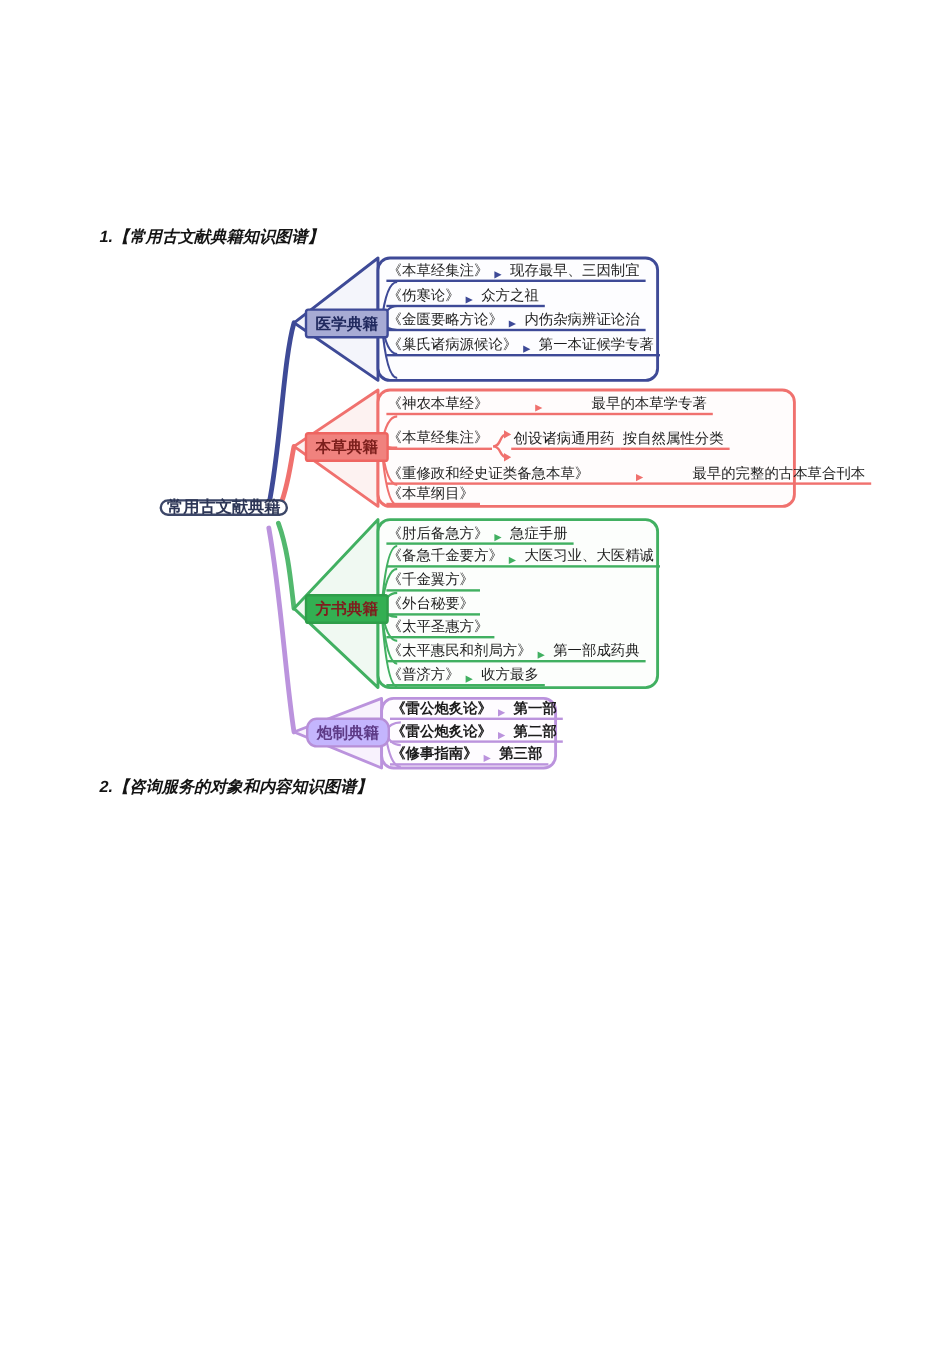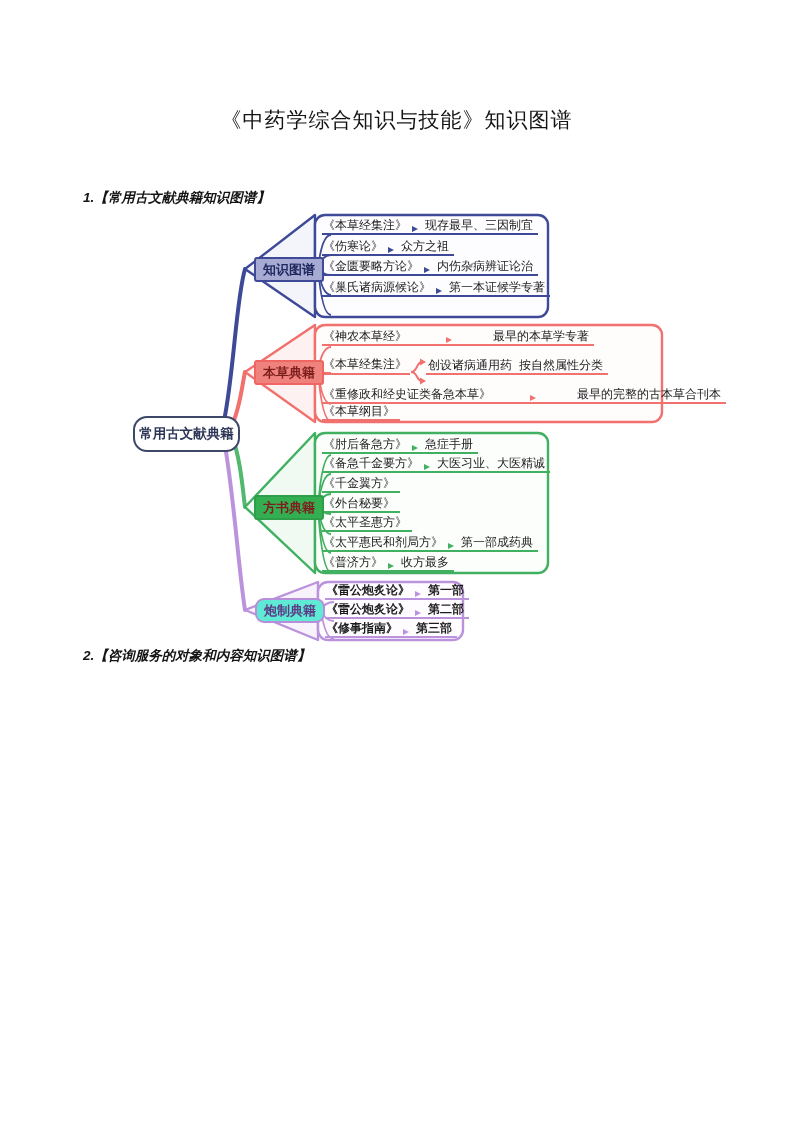--- a/index.html
+++ b/index.html
@@ -4,30 +4,30 @@
 <style>
   html,body{margin:0;padding:0;background:#fff;}
   .page{position:relative;width:793px;height:1122px;background:#ffffff;overflow:hidden;
         font-family:"Liberation Sans",sans-serif;}
   .doc-title{position:absolute;top:106px;left:0;width:793px;text-align:center;
         font-family:"Liberation Serif",serif;font-size:21px;color:#141414;letter-spacing:1px;}
   .sec-heading{position:absolute;left:83px;font-size:13.5px;font-weight:bold;color:#141414;font-style:italic;}
   .sec1{top:189px;}
   .sec2{top:647px;}
   svg.map{position:absolute;left:0;top:0;z-index:1;}
-  .central{position:absolute;left:133px;top:416px;width:107px;height:36px;z-index:3;
+  .central{position:absolute;left:133px;top:416px;width:107px;height:14px;z-index:3;
         background:#fff;border:2.2px solid #3d4768;border-radius:14px;
         display:flex;align-items:center;justify-content:center;
         font-size:13.5px;font-weight:bold;color:#2d3656;box-sizing:border-box;white-space:nowrap;}
   .blabel{position:absolute;z-index:3;width:66px;height:21px;line-height:21px;text-align:center;
         font-size:13px;font-weight:bold;border:2px solid;box-sizing:content-box;white-space:nowrap;}
   .lb0{left:254px;top:257px;background:#a7abd4;border-color:#3e4a97;color:#20295e;border-radius:3px;}
   .lb1{left:254px;top:360px;background:#f0827e;border-color:#ee6561;color:#7c1f1c;border-radius:3px;}
   .lb2{left:254px;top:495px;background:#33af52;border-color:#2f9e4a;color:#7f1d1d;border-radius:3px;}
-  .lb3{left:255px;top:598px;background:#5eead4;border-color:#b78fd8;color:#5d3a86;border-radius:9px;}
+  .lb3{left:255px;top:598px;background:#c4b5fd;border-color:#b78fd8;color:#5d3a86;border-radius:9px;}
   .rows{position:absolute;display:flex;flex-direction:column;align-items:flex-start;z-index:2;}
   .b0{--c:#3e4a97;left:322px;top:215px;}
   .b1{--c:#f0716e;left:322px;top:326px;}
   .b2{--c:#41b061;left:322px;top:434px;}
   .b3{--c:#bb93dd;left:325px;top:581px;font-weight:bold;}
   .row{display:inline-flex;align-items:flex-end;border-bottom:2px solid var(--c);
         padding:0 5px 0 1px;box-sizing:border-box;}
   .b0 .row{height:20.4px;}
   .b1 .row{height:20px;gap:34px;}
   .b2 .row{height:19.7px;}
@@ -39,21 +39,20 @@
   .row2 .t{border-bottom:2px solid var(--c);padding:0 3px 1px 1px;}
   .col2{display:flex;}
   .col2 .d{height:19px;line-height:16px;border-bottom:2px solid var(--c);
         padding:0 5px 0 2px;box-sizing:border-box;display:inline-flex;align-items:flex-end;}
 </style>
 </head>
 <body>
 
 <div class="page">
 
-  <div class="doc-title">《中药学综合知识与技能》知识图谱</div>
   <div class="sec-heading sec1">1.【常用古文献典籍知识图谱】</div>
   <div class="sec-heading sec2">2.【咨询服务的对象和内容知识图谱】</div>
 
   <svg class="map" width="793" height="1122" viewBox="0 0 793 1122">
 
     <path d="M 224,421 C 234,372 236,300 245,269" fill="none" stroke="#3e4a97" stroke-width="4" stroke-linecap="round"></path>
     <path d="M 232,425 C 240,408 242,386 245,372" fill="none" stroke="#f0716e" stroke-width="4" stroke-linecap="round"></path>
     <path d="M 232,436 C 240,458 242,482 245,507" fill="none" stroke="#52b86e" stroke-width="4" stroke-linecap="round"></path>
     <path d="M 224,440 C 234,495 238,565 245,610" fill="none" stroke="#bb93dd" stroke-width="4" stroke-linecap="round"></path>
 
@@ -91,21 +90,21 @@
     </g>
     <g fill="none" stroke="#bb93dd" stroke-width="1.8">
       <path d="M321,610 Q325,602 334,602"></path>
         <path d="M321,610 Q325,621 334,621"></path>
       <path d="M321,610 Q325,639 334,639"></path>
     </g>
   </svg>
 
   <div class="central">常用古文献典籍</div>
 
-  <div class="blabel lb0">知识图谱</div>
+  <div class="blabel lb0">医学典籍</div>
   <div class="blabel lb1">本草典籍</div>
   <div class="blabel lb2">方书典籍</div>
   <div class="blabel lb3">炮制典籍</div>
 
   <div class="rows b0">
     <div class="row">
       <span class="t">《本草经集注》</span>
       <span class="arr"></span>
       <span class="d">现存最早、三因制宜</span>
     </div>

